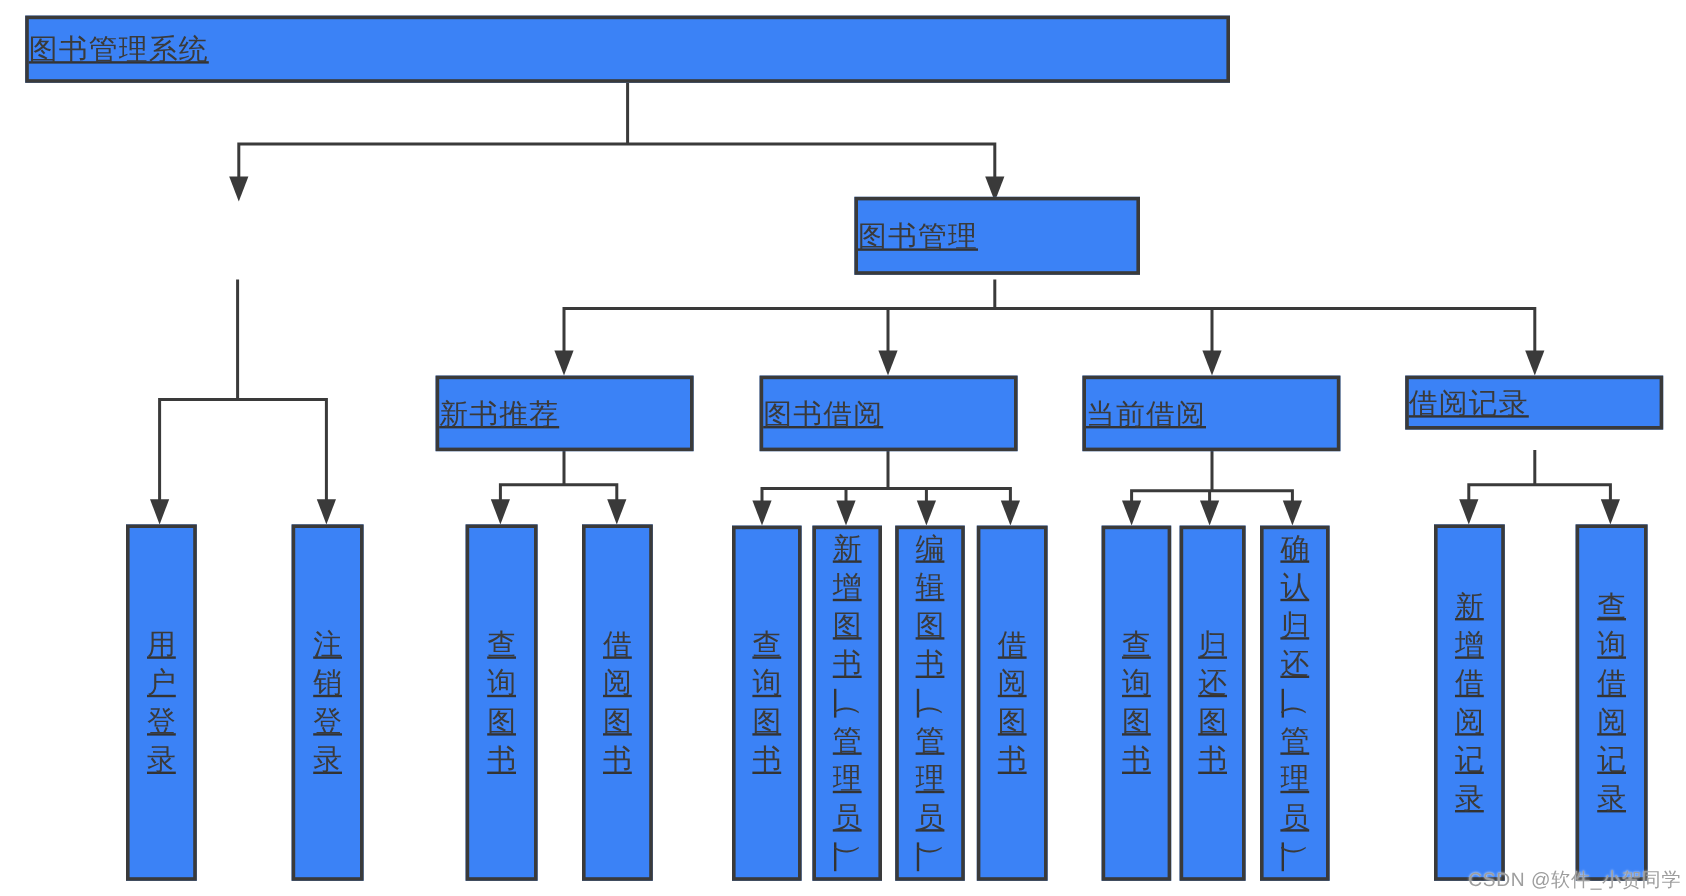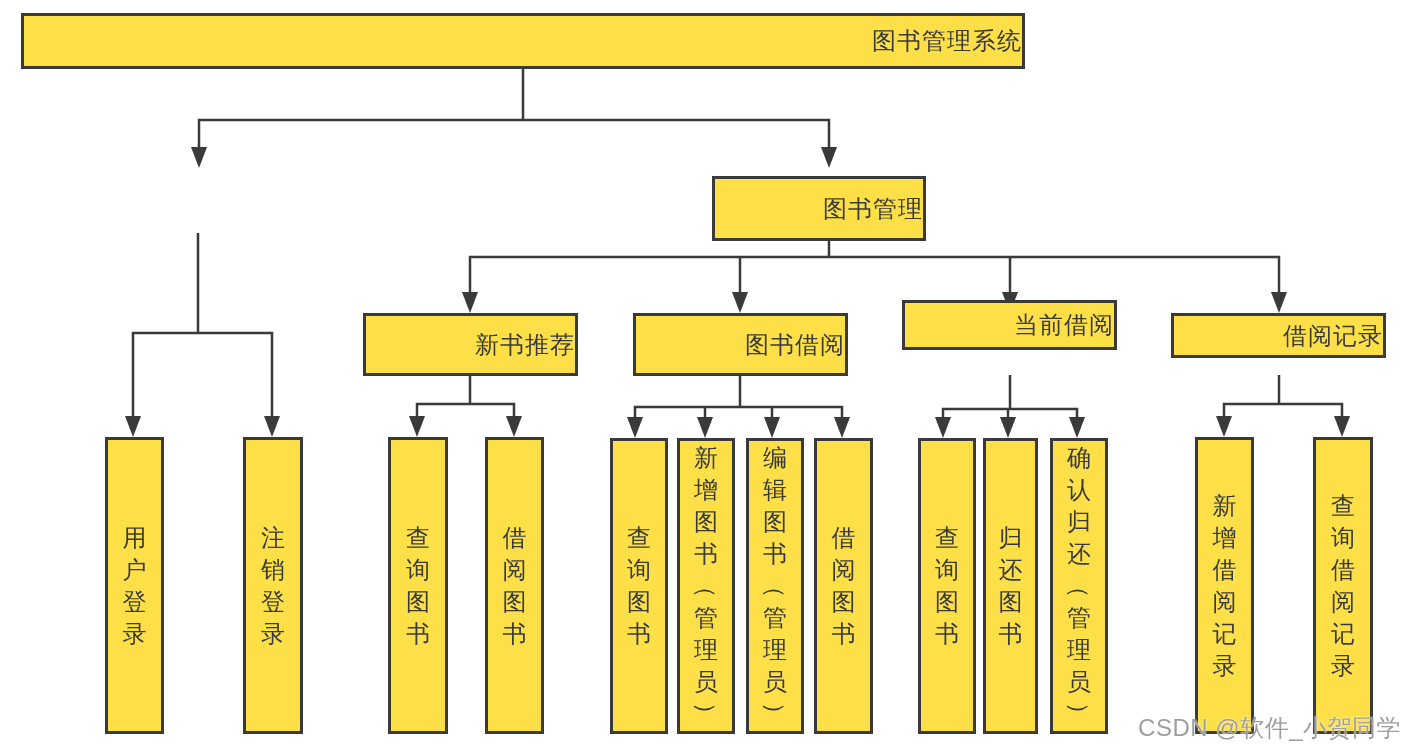--- a/index.html
+++ b/index.html
@@ -2,33 +2,33 @@
 <html><head>
 <meta charset="utf-8">
 <style>
   html,body{margin:0;padding:0;background:#fff;}
   .stage{
     position:relative;width:1405px;height:747px;background:#ffffff;overflow:hidden;
     font-family:"Liberation Sans",sans-serif;color:#333;
   }
   .wires{position:absolute;left:0;top:0;width:1405px;height:747px;}
   .box{
-    position:absolute;box-sizing:border-box;border:3px solid #3a3a3a;background:#fde047;
-    display:flex;align-items:center;justify-content:flex-end;
+    position:absolute;box-sizing:border-box;border:3px solid #3a3a3a;background:#3b82f6;
+    display:flex;align-items:center;justify-content:flex-start;text-decoration:underline;
   }
   .hlabel{font-size:24px;color:#3a3a3a;letter-spacing:1px;white-space:nowrap;}
   .leaf{flex-direction:column;}
   .vtext{
     display:flex;flex-direction:column;align-items:center;justify-content:center;
     gap:8px;height:100%;width:100%;
   }
   .vtext span{font-size:24px;line-height:1;color:#3a3a3a;display:block;}
   .vtext span.rot{transform:rotate(90deg);}
   .watermark{
-    position:absolute;right:4px;bottom:3px;font-size:24px;color:#9e9e9e;
+    position:absolute;right:4px;bottom:3px;font-size:16px;color:#9e9e9e;
     letter-spacing:0.5px;z-index:5;text-shadow:0 0 2px #fff;white-space:nowrap;
   }
 </style>
 </head>
 <body>
 
 <div class="stage">
 
   <svg class="wires" viewBox="0 0 1405 747" xmlns="http://www.w3.org/2000/svg" aria-hidden="true">
     <path fill="none" stroke="#3a3a3a" stroke-width="2.5" d="
@@ -71,31 +71,31 @@
       <polygon points="1069,417 1085,417 1077,438"></polygon>
       <polygon points="1216,416 1232,416 1224,437"></polygon>
       <polygon points="1334,416 1350,416 1342,437"></polygon>
     </g>
   </svg>
 
   <div class="box" style="left:21px;top:13px;width:1004px;height:56px">
     <span class="hlabel">图书管理系统</span>
   </div>
 
-  <div class="box" style="left:712px;top:176px;width:214px;height:65px">
+  <div class="box" style="left:712px;top:164px;width:238px;height:65px">
     <span class="hlabel">图书管理</span>
   </div>
 
   <div class="box" style="left:363px;top:313px;width:215px;height:63px">
     <span class="hlabel">新书推荐</span>
   </div>
   <div class="box" style="left:633px;top:313px;width:215px;height:63px">
     <span class="hlabel">图书借阅</span>
   </div>
-  <div class="box" style="left:902px;top:300px;width:215px;height:50px">
+  <div class="box" style="left:902px;top:313px;width:215px;height:63px">
     <span class="hlabel">当前借阅</span>
   </div>
   <div class="box" style="left:1171px;top:313px;width:215px;height:45px">
     <span class="hlabel">借阅记录</span>
   </div>
 
   <div class="box leaf" style="left:105px;top:437px;width:59px;height:297px">
     <div class="vtext">
         <span>用</span>
         <span>户</span>

